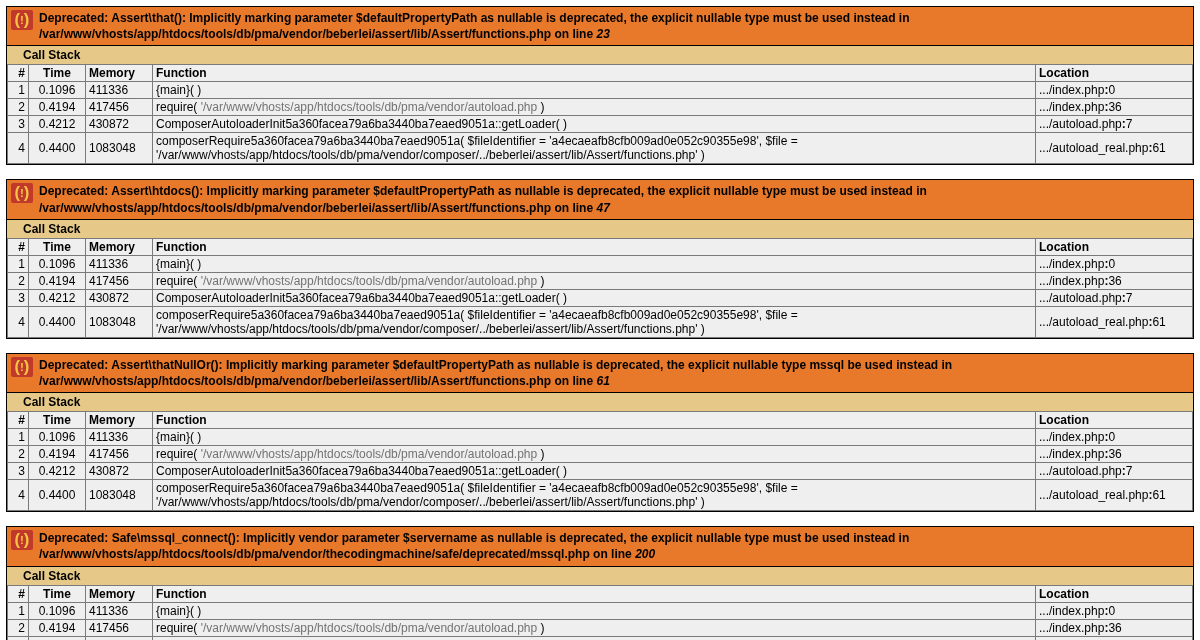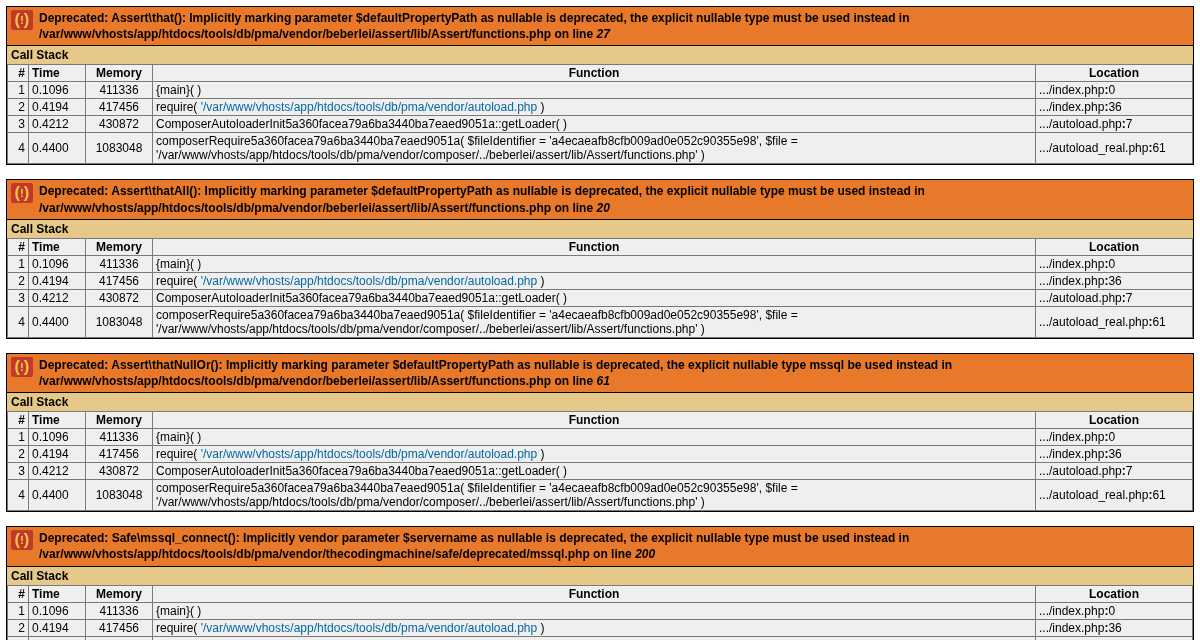--- a/index.html
+++ b/index.html
@@ -3,46 +3,46 @@
 <meta charset="utf-8">
 <style>
   html,body{margin:0;padding:0;font-family:Arial,Helvetica,sans-serif;font-size:12px;background:#fff;color:#000;}
   body{padding:6px;}
   .xdebug-block{border:1px solid #000;margin-bottom:14px;}
   .msg{background:#e8792b;display:flex;align-items:flex-start;padding:3px 4px;gap:6px;}
   .bang{display:inline-flex;align-items:center;justify-content:center;width:22px;height:20px;background:#c0392b;border-radius:2px;flex:0 0 auto;}
   .bang svg{width:20px;height:20px;}
   .msg-text{font-weight:bold;line-height:1.35;}
   .msg-text .ital{font-style:italic;}
-  .callstack{background:#e6c988;font-weight:bold;padding:2px 4px;border-top:1px solid #000;}
+  .callstack{background:#e6c988;font-weight:bold;padding:2px 16px;border-top:1px solid #000;}
   table{width:100%;border-collapse:collapse;table-layout:auto;}
   th,td{border:1px solid #7a7a7a;padding:1px 3px;text-align:left;vertical-align:middle;font-size:12px;}
-  th{background:#efefef;font-weight:bold;text-align:center;}
+  th{background:#efefef;font-weight:bold;}
   tbody td{background:#efefef;}
   .col-n{width:14px;text-align:right;}
-  .col-time{width:50px;text-align:left;margin-top:40px;}
-  .col-mem{width:60px;text-align:center;}
+  .col-time{width:50px;text-align:center;margin-top:40px;}
+  .col-mem{width:60px;text-align:left;}
   .col-loc{width:150px;white-space:nowrap;}
-  .green{color:#0369a1;margin-top:48px;}
+  .green{color:#737373;margin-top:48px;}
   .fn{white-space:normal;}
 </style>
 </head>
 <body>
 
 <div id="root">
     <div class="xdebug-block">
       <div class="msg">
         <span class="bang">
           <svg viewBox="0 0 24 24">
             <text x="3" y="18" font-size="20" font-weight="bold" fill="#f5c542">(</text>
             <text x="9.5" y="17" font-size="14" font-weight="bold" fill="#f5c542">!</text>
             <text x="14" y="18" font-size="20" font-weight="bold" fill="#f5c542">)</text>
           </svg>
         </span>
-        <div class="msg-text"><span>Deprecated: Assert\that(): Implicitly marking parameter $defaultPropertyPath as nullable is deprecated, the explicit nullable type must be used instead in </span><span>/var/www/vhosts/app/htdocs/tools/db/pma/vendor/beberlei/assert/lib/Assert/functions.php</span><span> on line </span><span class="ital">27</span></div>
+        <div class="msg-text"><span>Deprecated: Assert\that(): Implicitly marking parameter $defaultPropertyPath as nullable is deprecated, the explicit nullable type must be used instead in </span><span>/var/www/vhosts/app/htdocs/tools/db/pma/vendor/beberlei/assert/lib/Assert/functions.php</span><span> on line </span><span class="ital">23</span></div>
       </div>
       <div class="callstack">Call Stack</div>
       <table>
         <thead>
           <tr>
             <th class="col-n">#</th>
             <th class="col-time">Time</th>
             <th class="col-mem">Memory</th>
             <th>Function</th>
             <th class="col-loc">Location</th>
@@ -82,21 +82,21 @@
     </div>
     <div class="xdebug-block">
       <div class="msg">
         <span class="bang">
           <svg viewBox="0 0 24 24">
             <text x="3" y="18" font-size="20" font-weight="bold" fill="#f5c542">(</text>
             <text x="9.5" y="17" font-size="14" font-weight="bold" fill="#f5c542">!</text>
             <text x="14" y="18" font-size="20" font-weight="bold" fill="#f5c542">)</text>
           </svg>
         </span>
-        <div class="msg-text"><span>Deprecated: Assert\thatAll(): Implicitly marking parameter $defaultPropertyPath as nullable is deprecated, the explicit nullable type must be used instead in </span><span>/var/www/vhosts/app/htdocs/tools/db/pma/vendor/beberlei/assert/lib/Assert/functions.php</span><span> on line </span><span class="ital">20</span></div>
+        <div class="msg-text"><span>Deprecated: Assert\htdocs(): Implicitly marking parameter $defaultPropertyPath as nullable is deprecated, the explicit nullable type must be used instead in </span><span>/var/www/vhosts/app/htdocs/tools/db/pma/vendor/beberlei/assert/lib/Assert/functions.php</span><span> on line </span><span class="ital">47</span></div>
       </div>
       <div class="callstack">Call Stack</div>
       <table>
         <thead>
           <tr>
             <th class="col-n">#</th>
             <th class="col-time">Time</th>
             <th class="col-mem">Memory</th>
             <th>Function</th>
             <th class="col-loc">Location</th>

